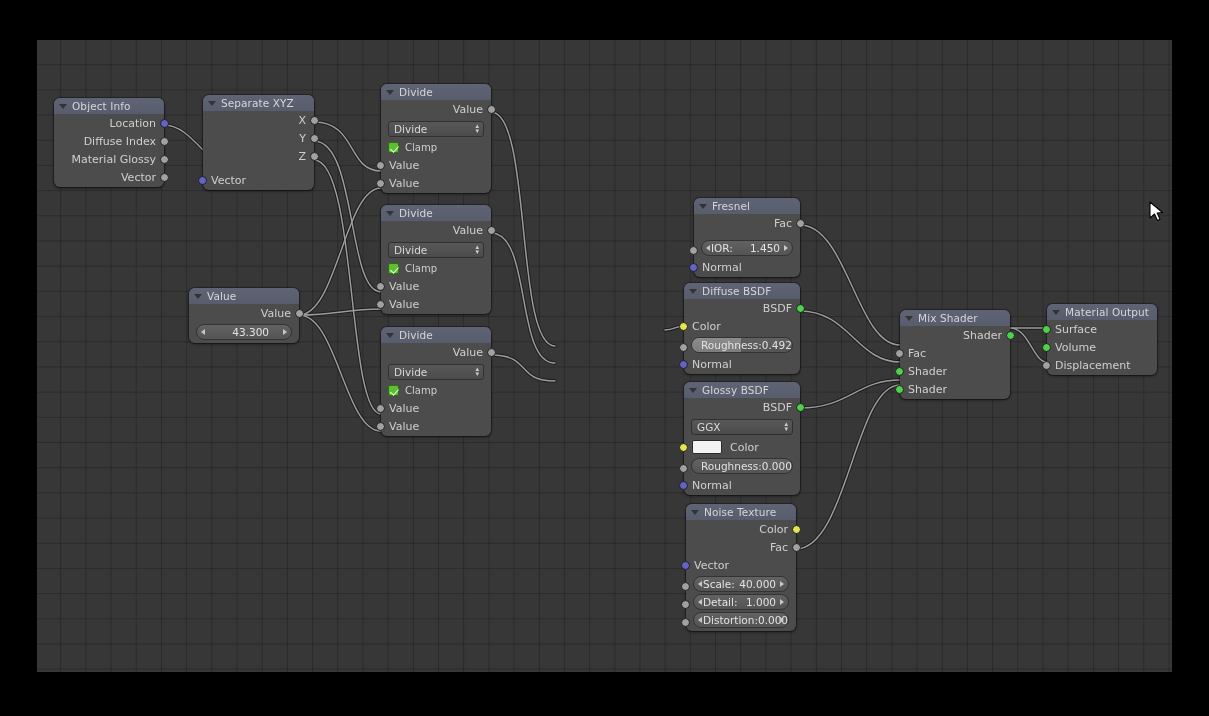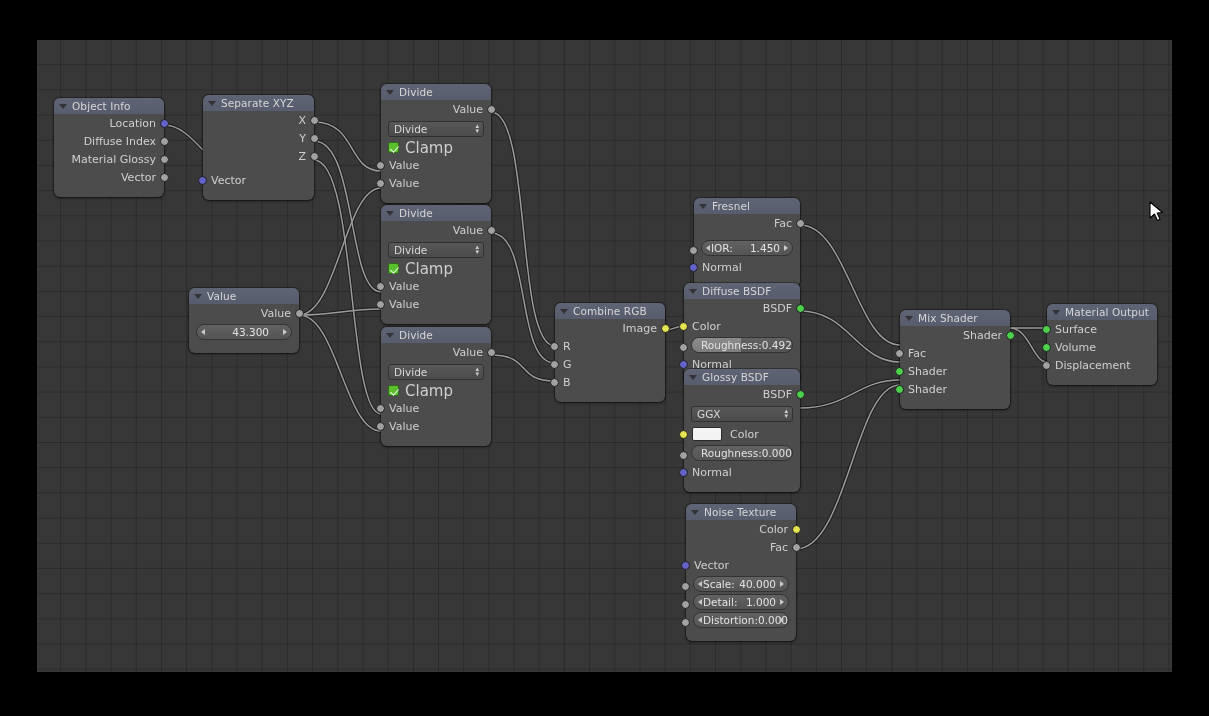--- a/index.html
+++ b/index.html
@@ -27,21 +27,21 @@
   #wires { position: absolute; left: 0; top: 0; width: 1135px; height: 632px; pointer-events: none; }
 
   
   .node {
     position: absolute;
     border-radius: 6px;
     background: #4c4c4c;
     box-shadow: 0 1px 3px rgba(0,0,0,0.55), 0 0 0 1px rgba(0,0,0,0.30);
     color: #d2d2d2;
     font-size: 11px;
-    padding-bottom: 11px;
+    padding-bottom: 1px;
     z-index: 5;
   }
   .node .hdr {
     height: 16px;
     border-radius: 6px 6px 0 0;
     background: linear-gradient(to bottom, #5f6475, #585d6d);
     display: flex; align-items: center;
     padding-left: 5px;
     font-size: 10.5px;
     color: #d6d6d6;
@@ -113,21 +113,21 @@
     margin-right: 6px;
     position: relative;
   }
   .chk .box::after {
     content: "";
     position: absolute; left: 2.5px; top: 0.5px;
     width: 3.5px; height: 7px;
     border: solid #f2fff0; border-width: 0 1.7px 1.7px 0;
     transform: rotate(42deg);
   }
-  .chk span { font-size: 15px; color: #cfcfcf; }
+  .chk span { font-size: 10px; color: #cfcfcf; }
 
   
   .slider {
     position: relative;
     margin: 2px 7px;
     height: 16px;
     border-radius: 8px;
     background: linear-gradient(to bottom, #626262, #545454);
     border: 1px solid #333;
     display: flex; align-items: center;
@@ -372,44 +372,20 @@
           <span>Value</span>
         </div>
         <div class="slider">
           <span class="ar l"></span>
           <span class="val center">43.300</span>
           <span class="ar r"></span>
         </div>
       </div>
     </div>
 
-    <div class="node" style="left:518px;top:263px;width:110px;">
-      <div class="hdr">
-        <span class="tri"></span>
-        <span>Combine RGB</span>
-      </div>
-      <div class="body">
-        <div class="row out">
-          <span class="sock right s-yellow"></span>
-          <span>Image</span>
-        </div>
-        <div class="row in">
-          <span class="sock left s-gray"></span>
-          <span>R</span>
-        </div>
-        <div class="row in">
-          <span class="sock left s-gray"></span>
-          <span>G</span>
-        </div>
-        <div class="row in">
-          <span class="sock left s-gray"></span>
-          <span>B</span>
-        </div>
-      </div>
-    </div>
 
     <div class="node" style="left:657px;top:158px;width:106px;">
       <div class="hdr">
         <span class="tri"></span>
         <span>Fresnel</span>
       </div>
       <div class="body">
         <div class="row out">
           <span class="sock right s-gray"></span>
           <span>Fac</span>
@@ -452,21 +428,21 @@
             <span class="val">0.492</span>
           </div>
         </div>
         <div class="row in">
           <span class="sock left s-blue"></span>
           <span>Normal</span>
         </div>
       </div>
     </div>
 
-    <div class="node" style="left:647px;top:329px;width:116px;">
+    <div class="node" style="left:647px;top:342px;width:116px;">
       <div class="hdr">
         <span class="tri"></span>
         <span>Glossy BSDF</span>
       </div>
       <div class="body">
         <div class="row out">
           <span class="sock right s-green"></span>
           <span>BSDF</span>
         </div>
         <div class="dd">

